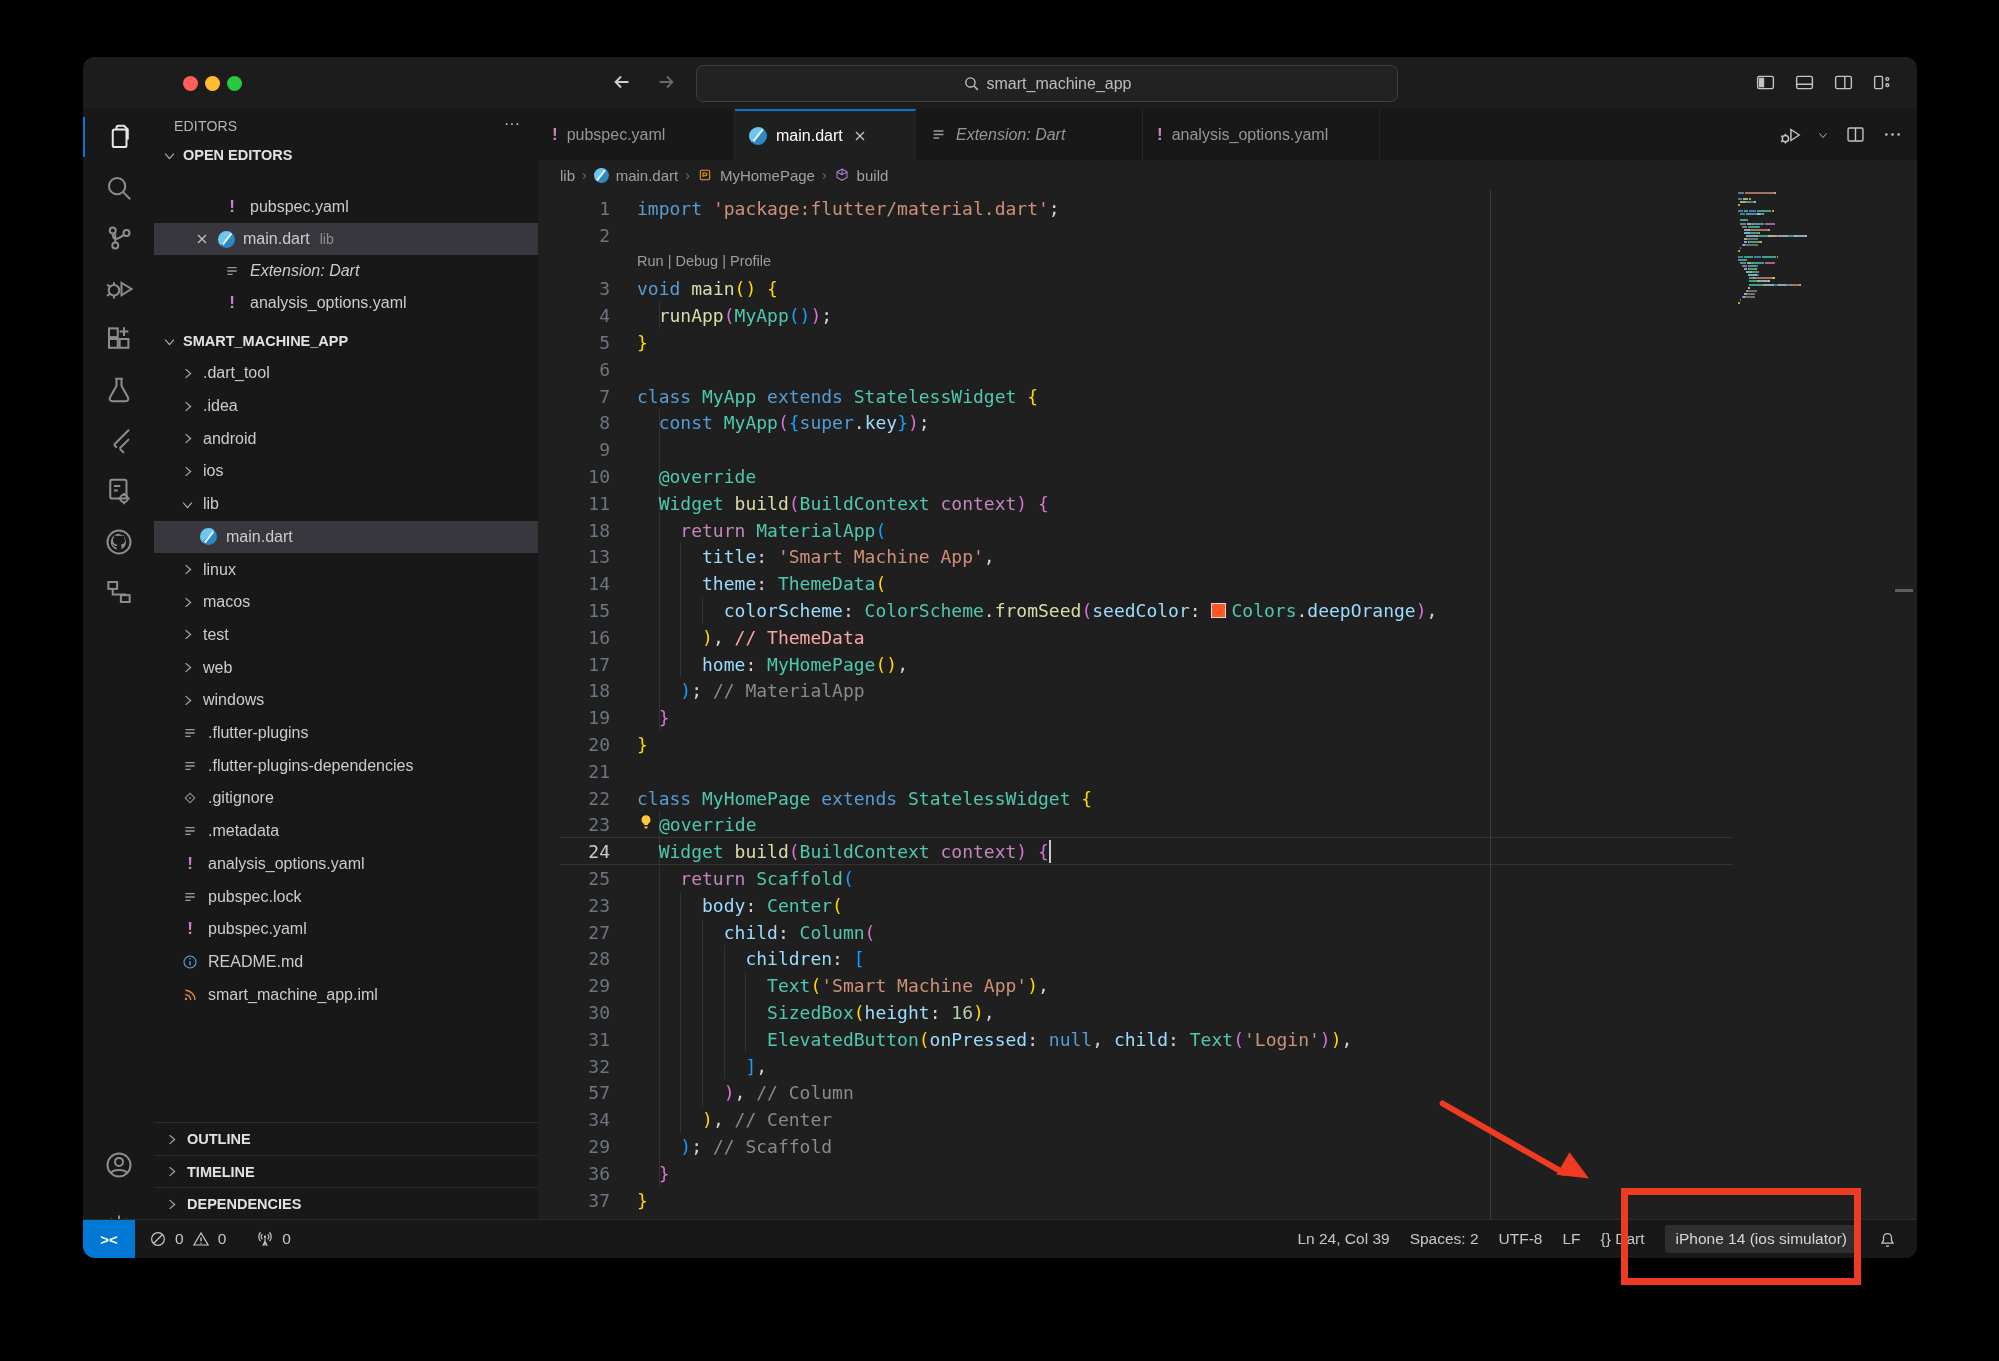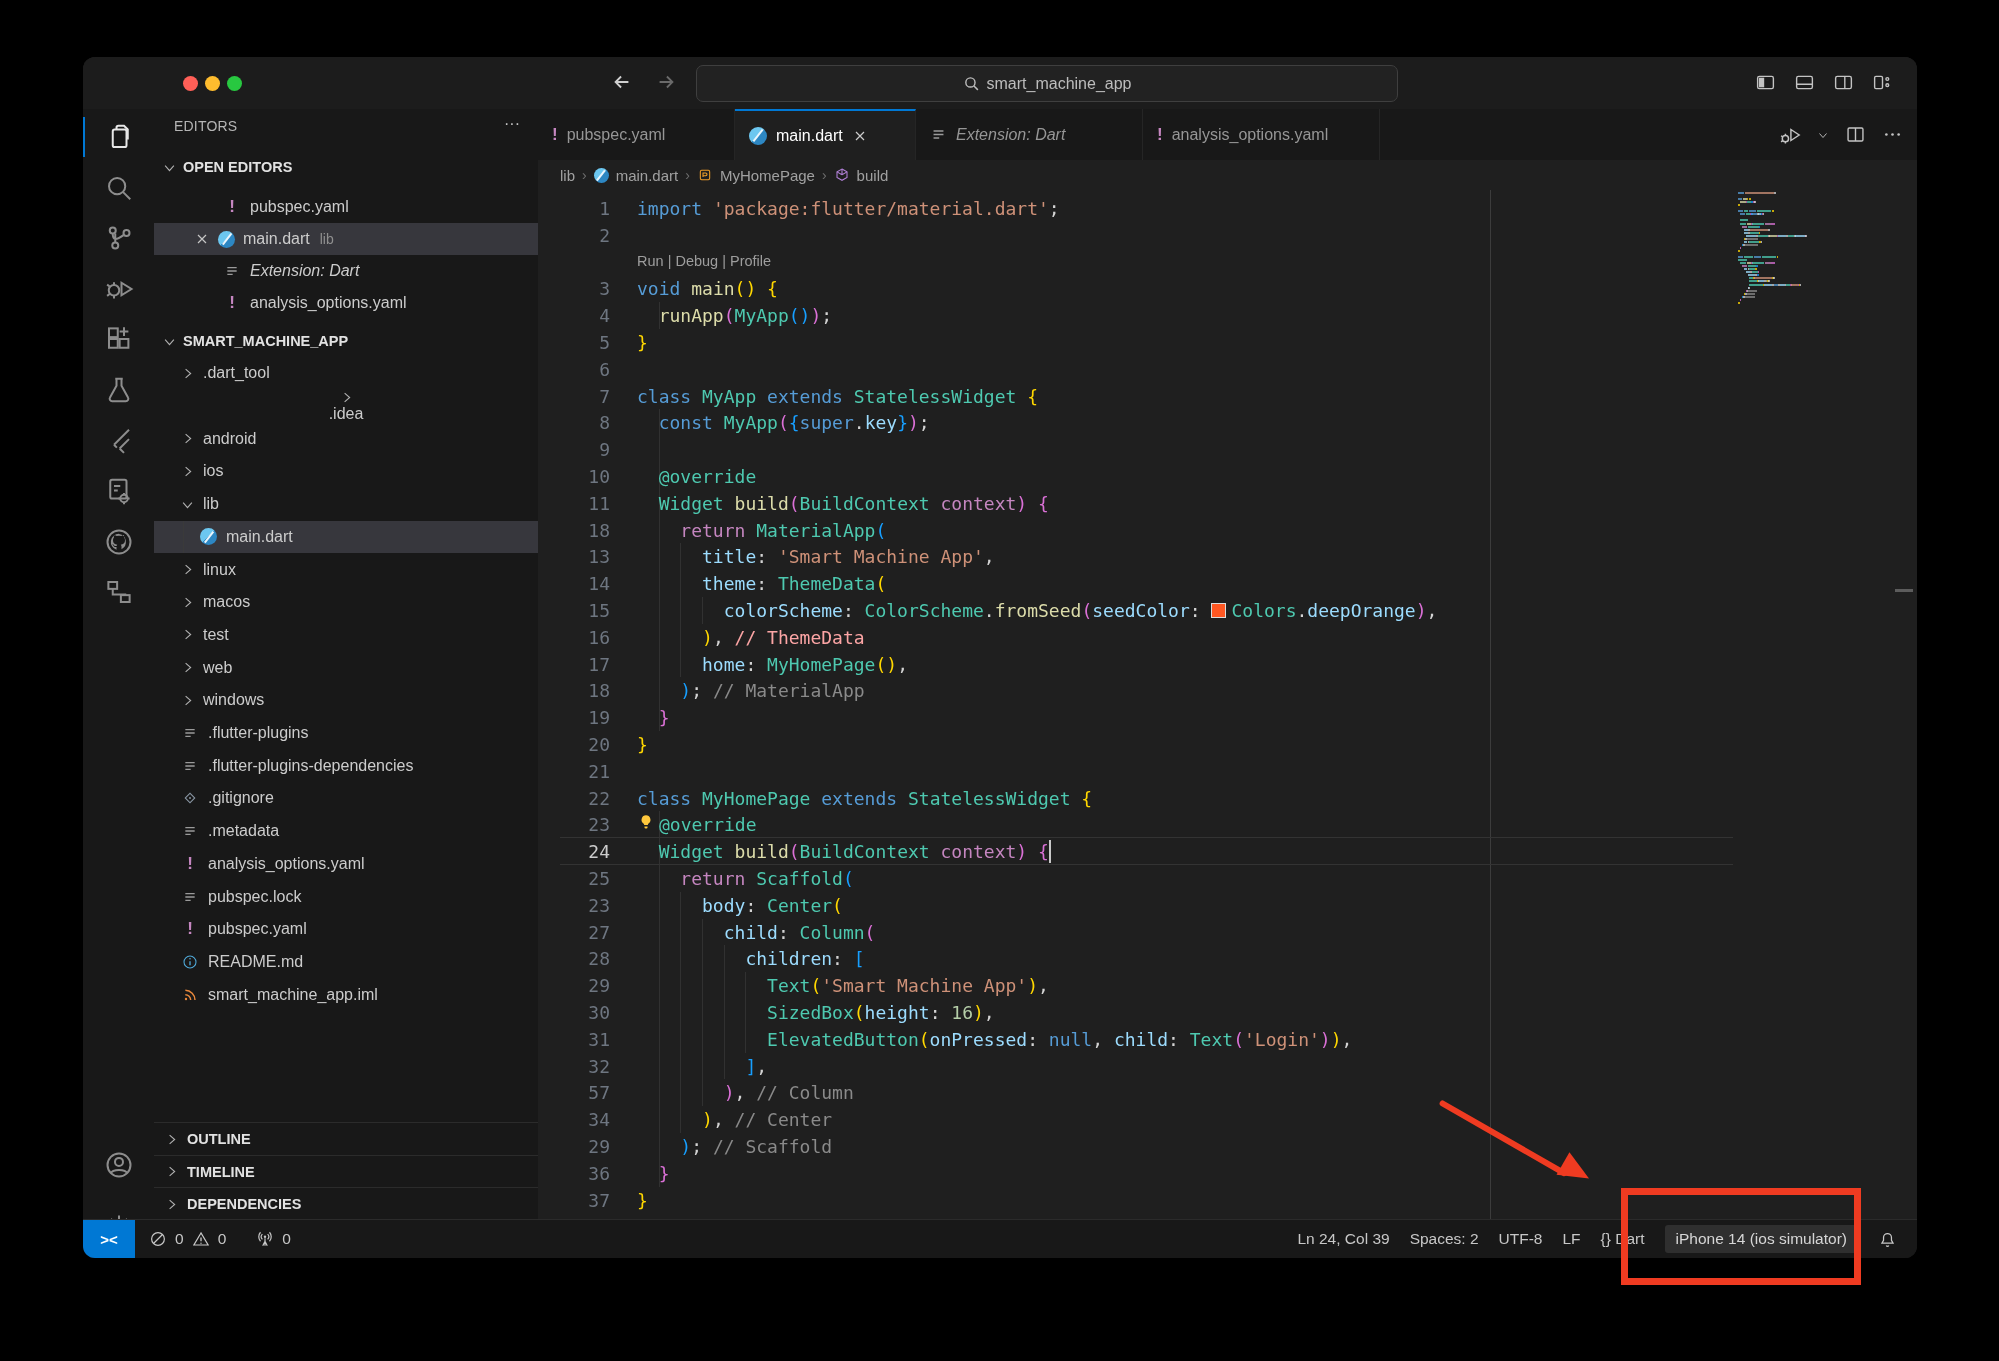--- a/index.html
+++ b/index.html
@@ -251,21 +251,21 @@
         <div class="badge">1</div>
       </div>
     </div>
 
   <div id="sidebar">
     <div id="sb-header">
       <span id="sb-title">EDITORS</span>
       <span id="sb-more">···</span>
     </div>
     <div id="sb-body">
-        <div class="section-head" style="top: 42px;">
+        <div class="section-head" style="top: 30px;">
           <span style="color: rgb(176, 176, 176); display: inline-flex; flex: 0 0 auto;">
             <svg width="15" height="15" viewBox="0 0 24 24" fill="none" stroke="currentColor" stroke-width="1.6">
               <path d="M5 9l7 8 7-8" stroke-width="1.8"></path>
             </svg>
           </span>
           <span>OPEN EDITORS</span>
         </div>
         <div class="row" style="top: 82px;">
           <span style="width: 68px; flex: 0 0 auto;"></span>
           <span class="fileicon">
@@ -313,21 +313,21 @@
         <div class="row" style="top: 248px; height: 32.7px;">
           <span style="flex: 0 0 auto; width: 26px;"></span>
           <span style="color: rgb(176, 176, 176); display: inline-flex; flex: 0 0 auto;">
             <svg width="15" height="15" viewBox="0 0 24 24" fill="none" stroke="currentColor" stroke-width="1.6">
               <path d="M9 5l8 7-8 7" stroke-width="1.8"></path>
             </svg>
           </span>
           <span style="width: 8px;"></span>
           <span>.dart_tool</span>
         </div>
-        <div class="row" style="top: 280.7px; height: 32.7px; flex-direction: column;">
+        <div class="row" style="top: 280.7px; height: 32.7px;">
           <span style="flex: 0 0 auto; width: 26px;"></span>
           <span style="color: rgb(176, 176, 176); display: inline-flex; flex: 0 0 auto;">
             <svg width="15" height="15" viewBox="0 0 24 24" fill="none" stroke="currentColor" stroke-width="1.6">
               <path d="M9 5l8 7-8 7" stroke-width="1.8"></path>
             </svg>
           </span>
           <span style="width: 8px;"></span>
           <span>.idea</span>
         </div>
         <div class="row" style="top: 313.4px; height: 32.7px;">

